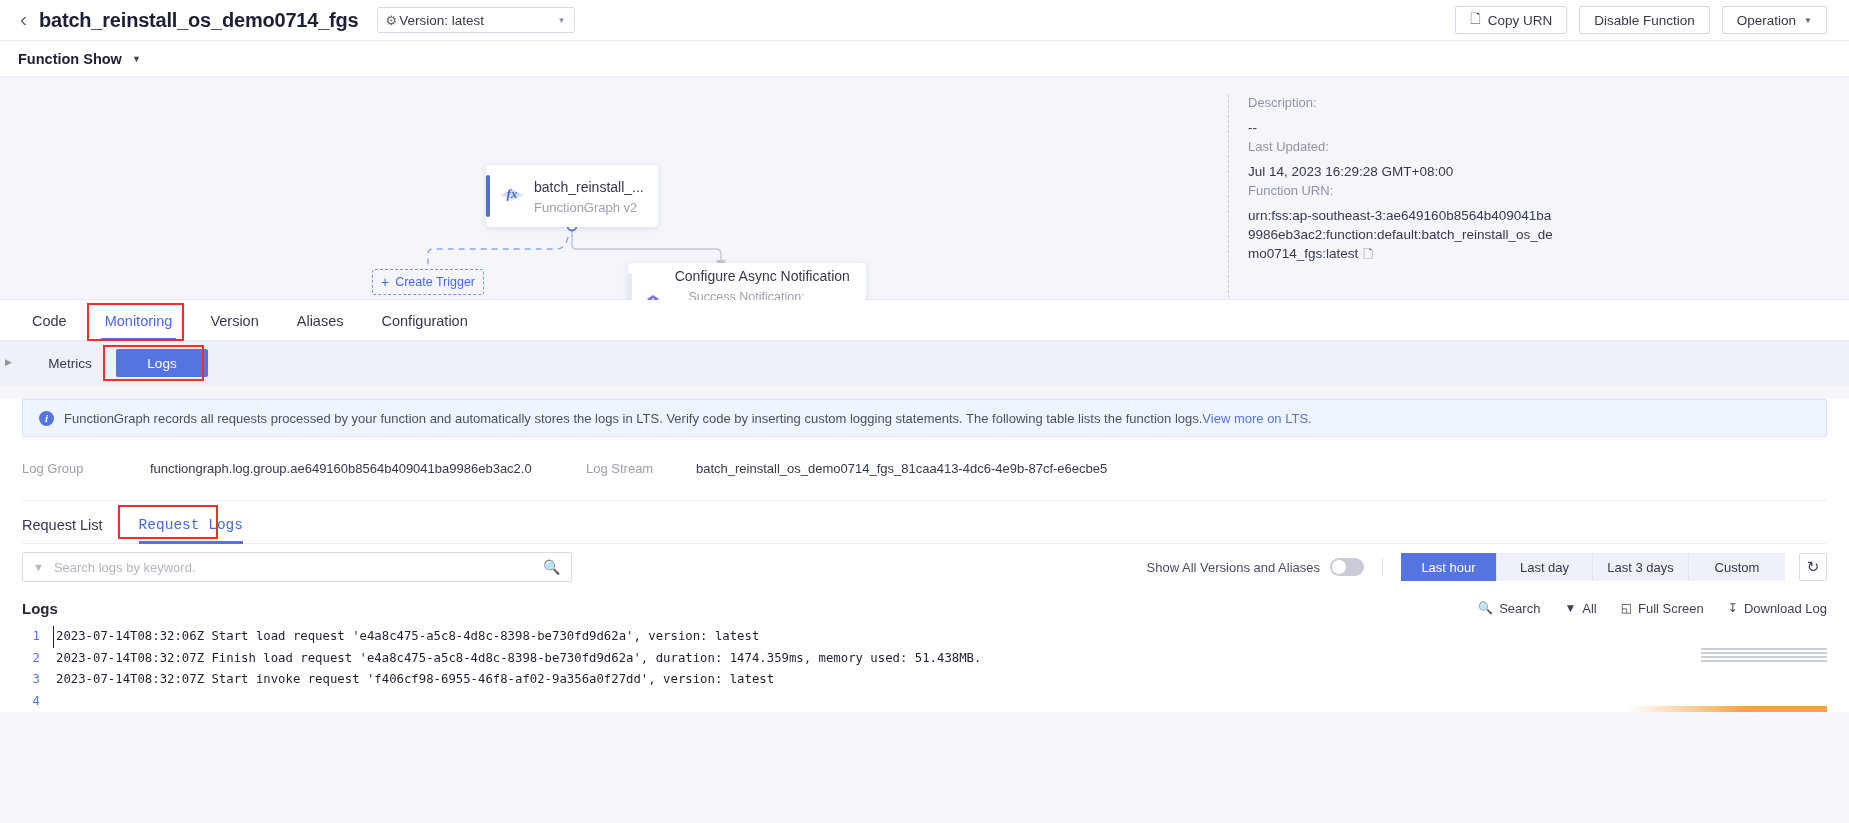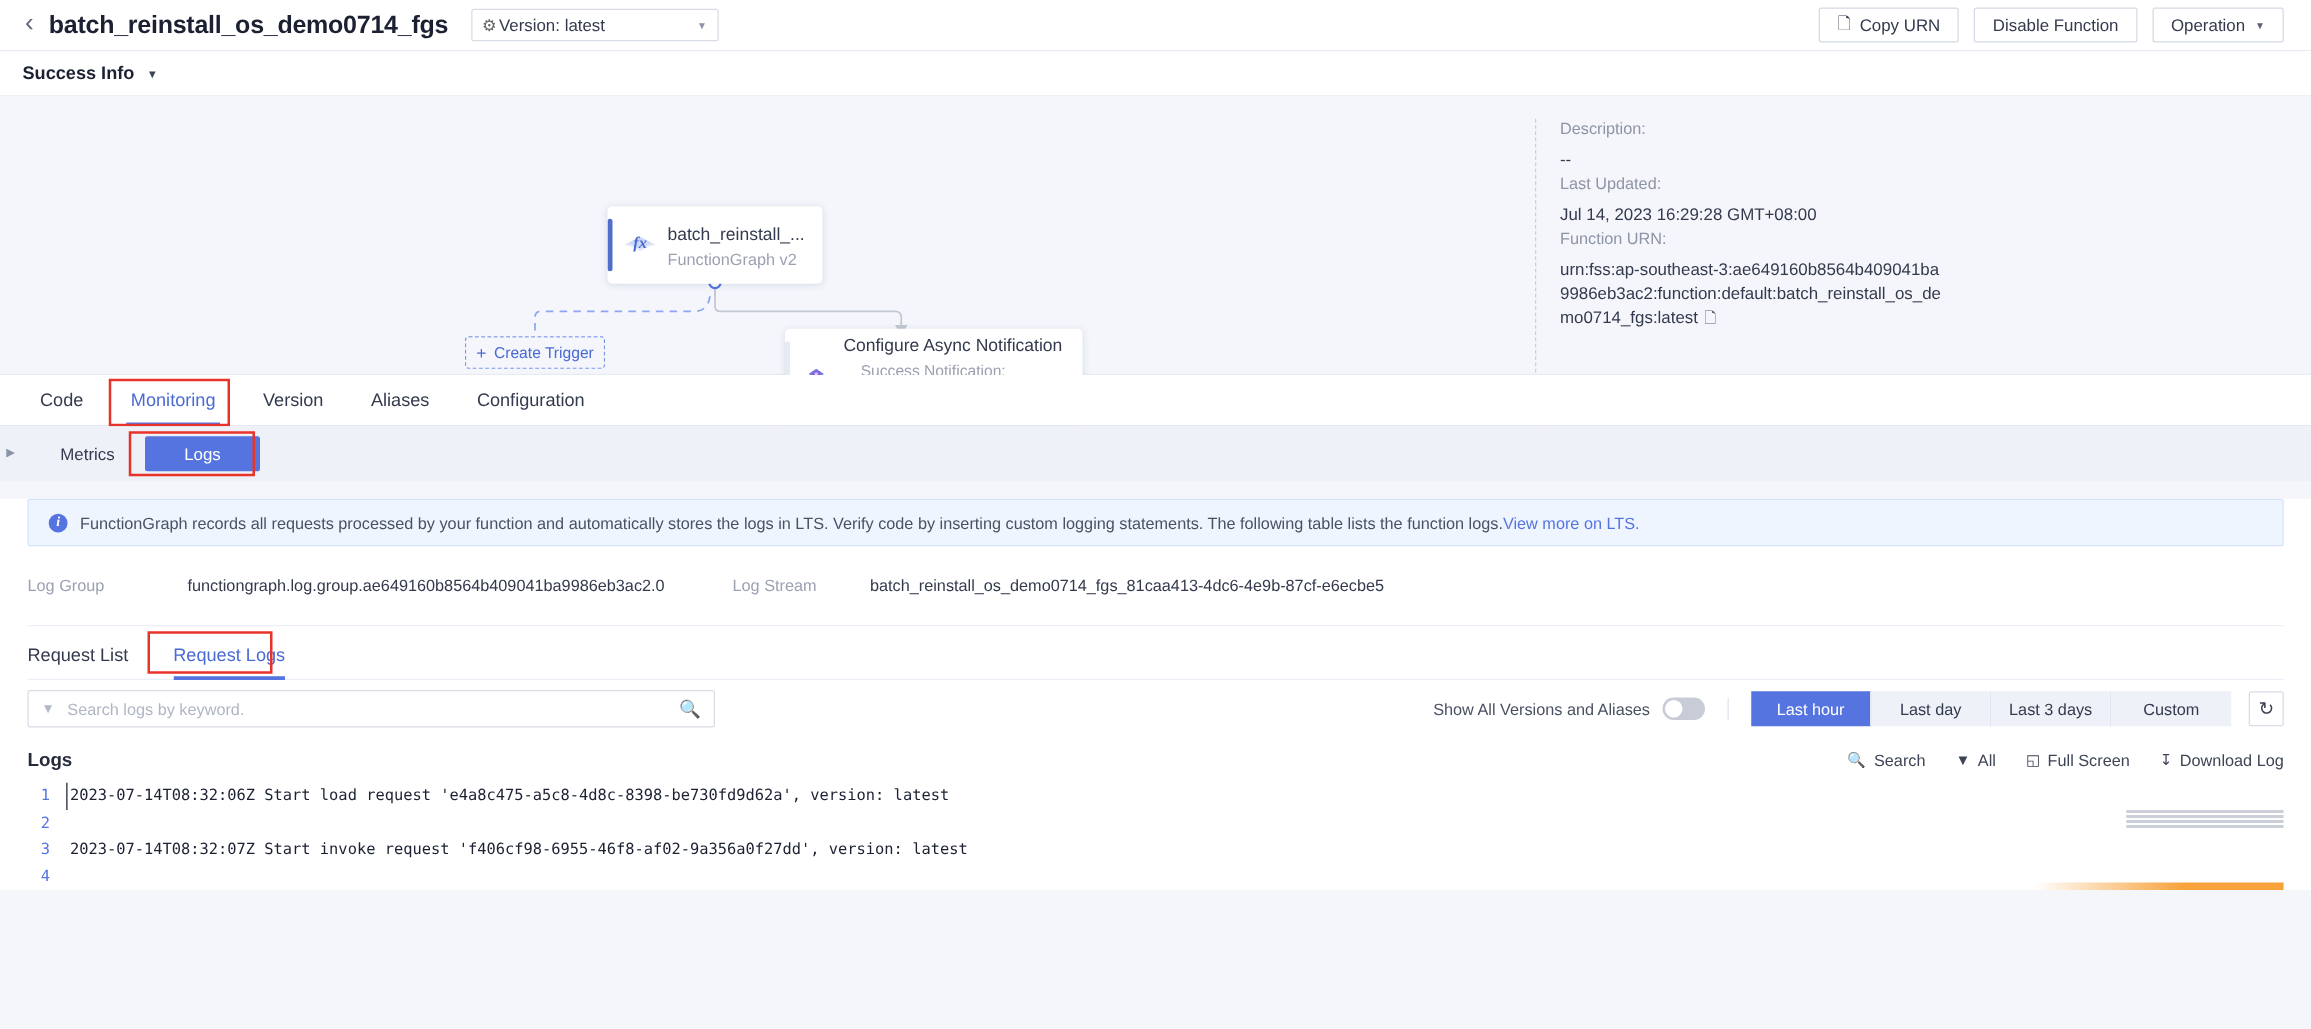--- a/index.html
+++ b/index.html
@@ -152,21 +152,21 @@
     font-size: 13px;
   }
   .lm-key { color: #9aa1b1; }
   .lm-val { color: #333a4d; }
   #lg-key { width: 128px; }
   #lg-val { width: 436px; }
   #ls-key { width: 110px; }
 
   .req-tabs { display: flex; align-items: flex-end; height: 43px; position: relative; border-bottom: 1px solid #eceff5; }
   .req-tab { font-size: 14.5px; color: #333a4d; margin-right: 36px; padding-bottom: 10px; cursor: pointer; position: relative;}
-  .req-tab.active { color: #4a6ad4; }
+  .req-tab.active { color: #4a6ad4; font-family: Liberation Mono, monospace; }
   .req-tab.active::after {
     content:""; position:absolute; left:0; right:0; bottom:-1px; height:3px; background:#5574e0;
   }
 
   .filter-row { height: 46px; display: flex; align-items: center; }
   .search-box {
     width: 550px; height: 30px; border: 1px solid #d8dce5; border-radius: 2px;
     display: flex; align-items: center; padding: 0 10px; background: #fff;
   }
   .search-box .funnel { color: #b3b9c7; font-size: 11px; margin-right: 8px; }
@@ -245,21 +245,21 @@
     </div>
     <div class="btn">Disable Function</div>
     <div class="btn">
       <span>Operation</span>
       <span class="caret">▼</span>
     </div>
   </div>
 </div>
 
 <div class="fn-info-bar">
-  <span class="fn-info-label">Success Info</span>
+  <span class="fn-info-label">Function Show</span>
   <span class="fn-info-caret">▼</span>
 </div>
 
 <div class="graph-area">
   <svg class="graph-svg">
     <path d="M 572,144 L 572,160" stroke="#b9c0d0" stroke-width="1.4" fill="none"></path>
     <circle cx="572" cy="149" r="4.5" fill="#fff" stroke="#5574e0" stroke-width="1.8"></circle>
     <path d="M 572,158 L 572,168 Q 572,172 576,172 L 716,172 Q 721,172 721,177 L 721,186" stroke="#c2c7d3" stroke-width="1.4" fill="none"></path>
     <polygon points="716,183 726,183 721,192" fill="#c2c7d3"></polygon>
     <path d="M 568,160 Q 566,172 556,172 L 433,172 Q 428,172 428,177 L 428,192" stroke="#8ea5ef" stroke-width="1.4" fill="none" stroke-dasharray="6,5"></path>
@@ -403,20 +403,21 @@
     </div>
   </div>
 
   <div class="log-console">
     <div class="log-line first">
       <span class="log-num">1</span>
       <span class="log-text">2023-07-14T08:32:06Z Start load request 'e4a8c475-a5c8-4d8c-8398-be730fd9d62a', version: latest</span>
     </div>
     <div class="log-line">
       <span class="log-num">2</span>
+      <span class="log-text">2023-07-14T08:32:07Z Finish load request 'e4a8c475-a5c8-4d8c-8398-be730fd9d62a', duration: 1474.359ms, memory used: 51.438MB.</span>
     </div>
     <div class="log-line">
       <span class="log-num">3</span>
       <span class="log-text">2023-07-14T08:32:07Z Start invoke request 'f406cf98-6955-46f8-af02-9a356a0f27dd', version: latest</span>
     </div>
     <div class="log-line">
       <span class="log-num">4</span>
     </div>
     <div class="minimap"></div>
     <div class="corner-accent"></div>

